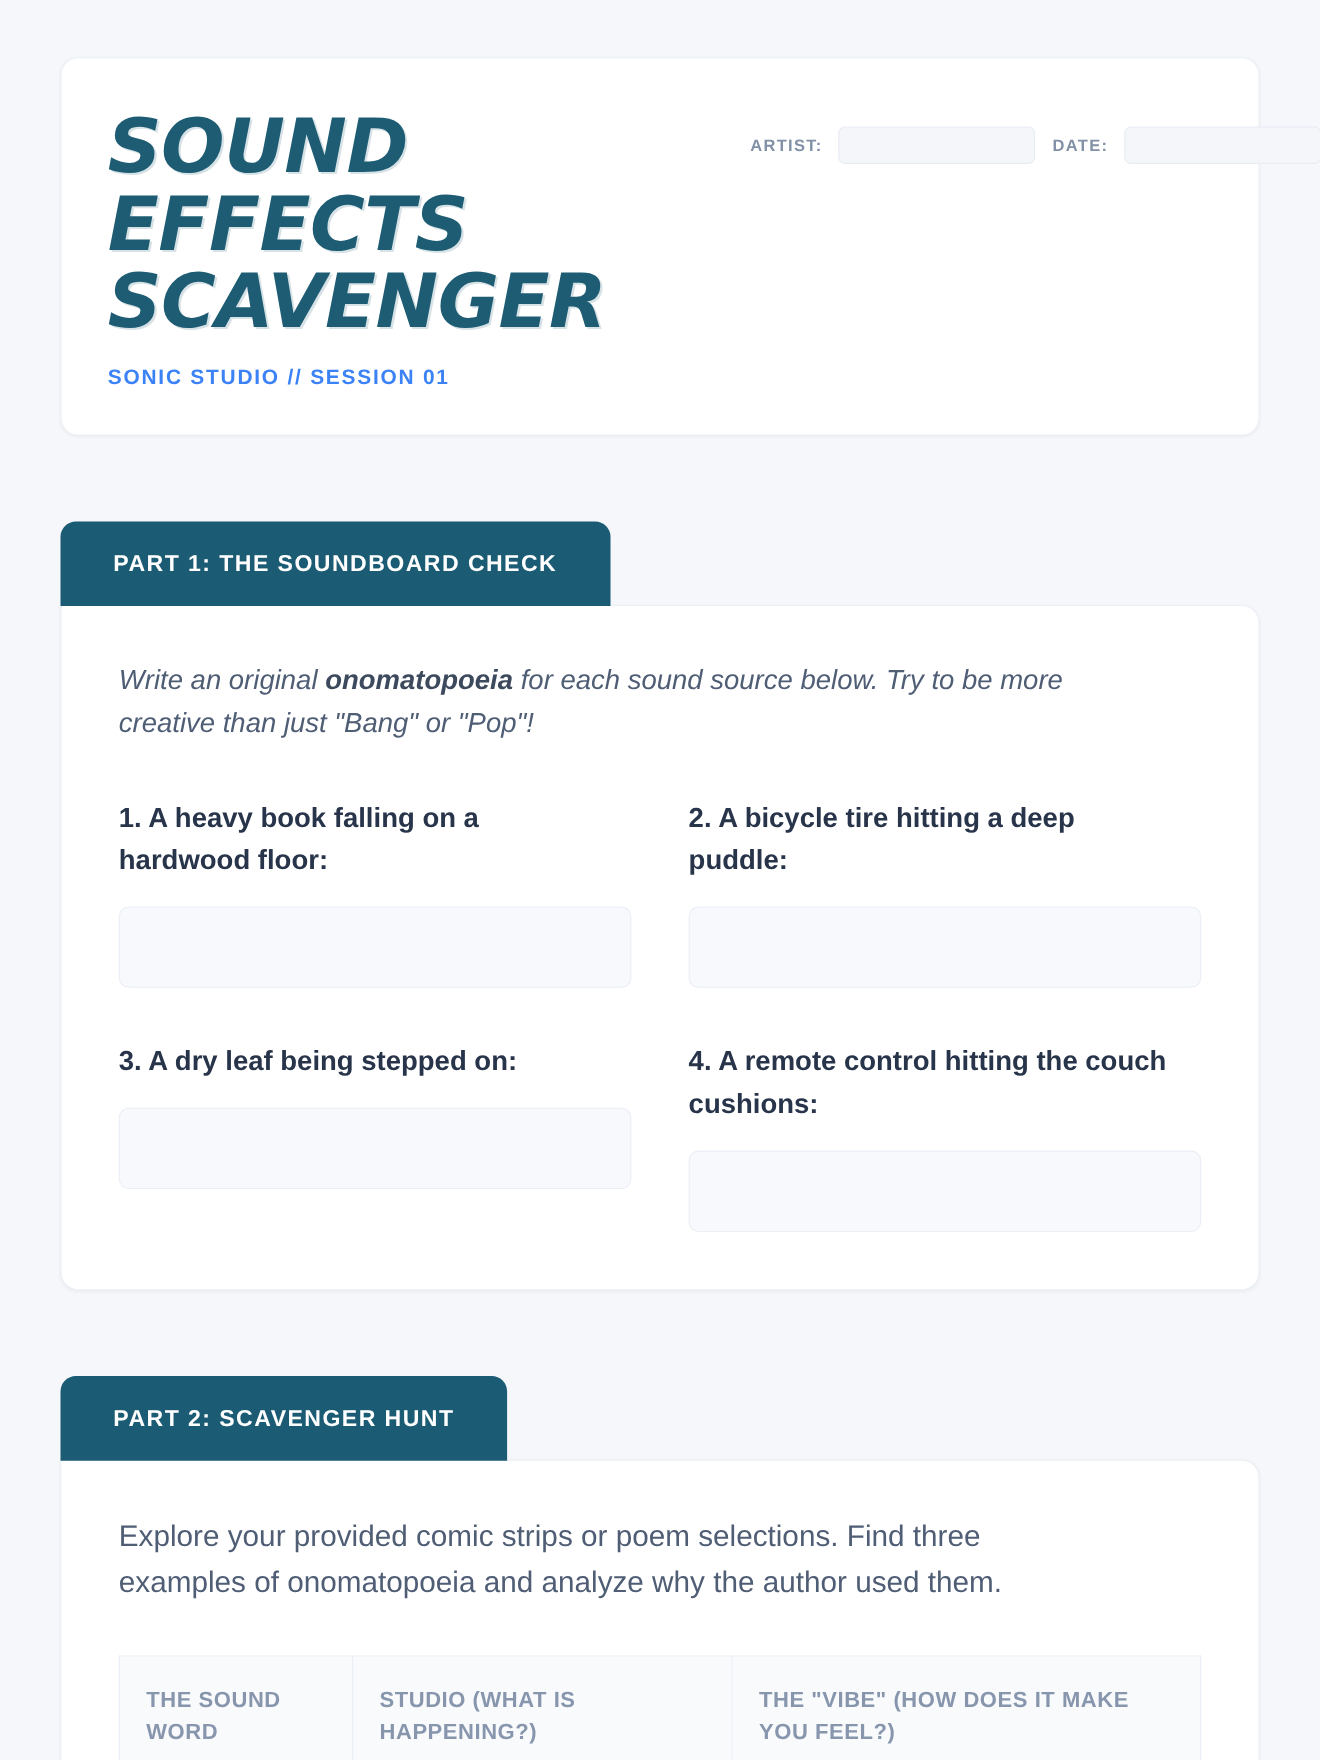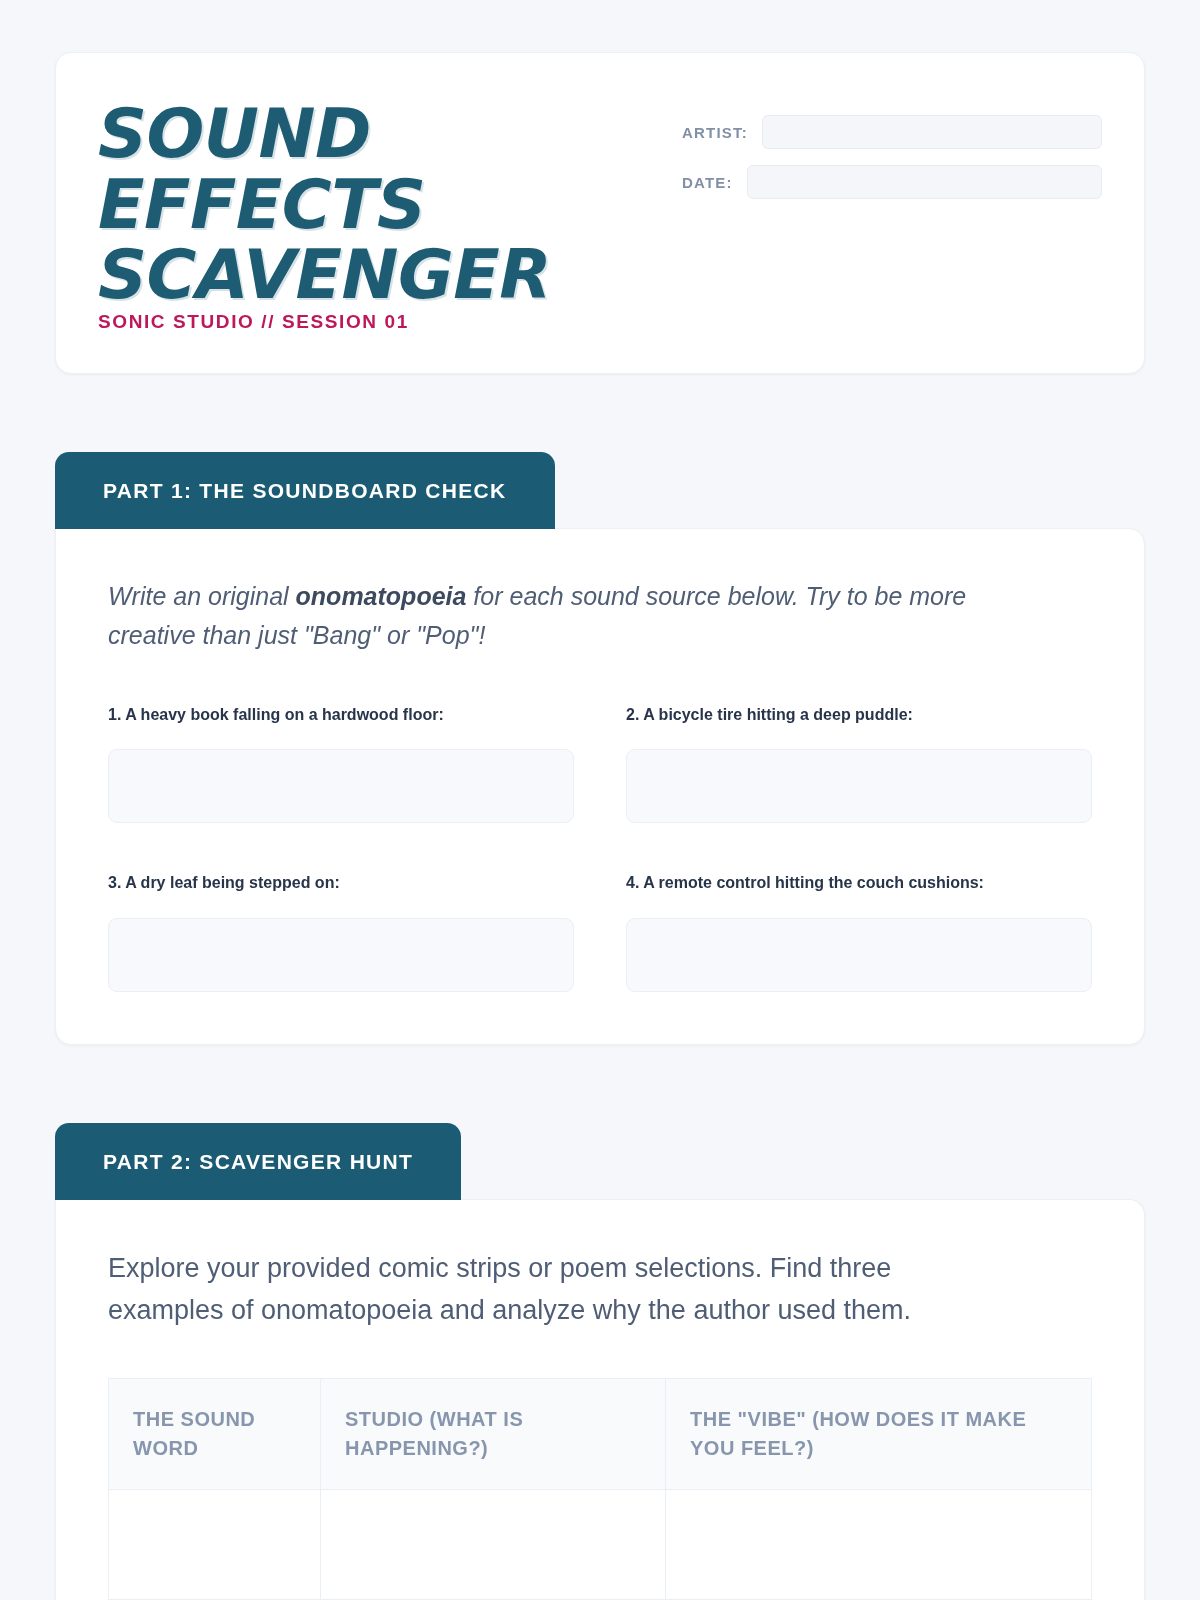--- a/index.html
+++ b/index.html
@@ -42,31 +42,32 @@
     line-height: 1.04;
     font-weight: 700;
     font-style: italic;
     letter-spacing: -0.5px;
     color: #1d5c73;
     text-shadow: 2px 2px 0 rgba(29, 92, 115, 0.18);
     max-width: 470px;
   }
 
   .doc-subtitle {
+    margin-top: 22px;
     font-size: 19px;
     font-weight: 700;
     letter-spacing: 1.6px;
-    color: #be185d;
+    color: #3b82f6;
   }
 
   .meta-block {
     width: 420px;
     padding-top: 18px;
     display: flex;
-    flex-direction: column;
+    flex-direction: row;
     gap: 16px;
   }
 
   .meta-row {
     display: flex;
     align-items: center;
     gap: 14px;
   }
 
   .meta-label {
@@ -130,21 +131,21 @@
     margin-top: 48px;
     display: grid;
     grid-template-columns: 1fr 1fr;
     column-gap: 52px;
     row-gap: 48px;
   }
 
   .q-item { display: flex; flex-direction: column; }
 
   .q-label {
-    font-size: 16px;
+    font-size: 25px;
     line-height: 1.55;
     font-weight: 700;
     color: #27344a;
     max-width: 440px;
   }
 
   .q-input {
     margin-top: 22px;
     height: 74px;
     background: #f7f9fc;

